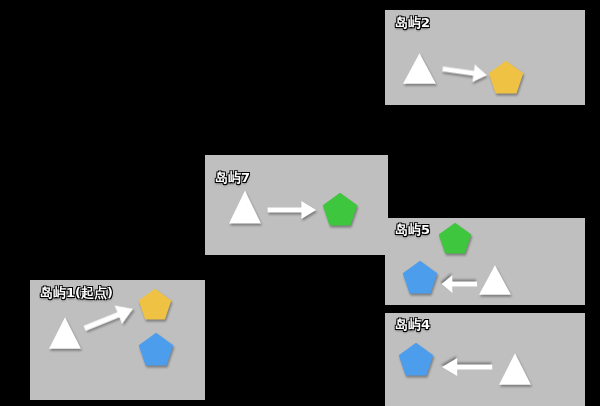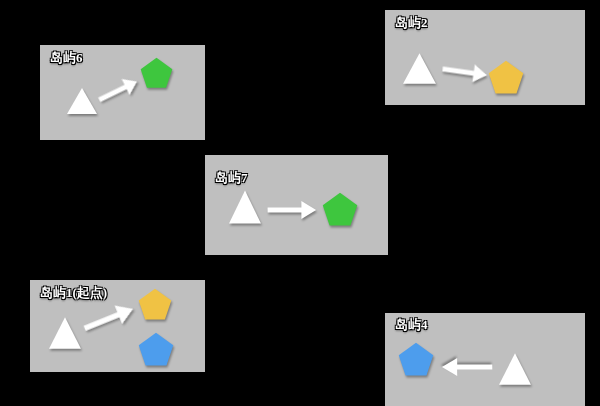--- a/index.html
+++ b/index.html
@@ -1,51 +1,38 @@
 <!DOCTYPE html>
 <html style="--color-background: #000000; --color-panel: #bfbfbf; --color-green: #3ec63e; --color-yellow: #f0c244; --color-blue: #4d9ded; --color-white: #ffffff;"><head>
 <meta charset="utf-8">
 <style>
   html,body{margin:0;padding:0;background:#000;}
   .canvas{
     position:relative;width:600px;height:406px;overflow:hidden;
     background:var(--color-background,#000);
     font-family:"DejaVu Sans","Liberation Sans",sans-serif;
   }
-  .island{position:absolute;background:var(--color-panel,#bfbfbf);font-family:Liberation Serif, serif;}
+  .island{position:absolute;background:var(--color-panel,#bfbfbf);}
   .label{
     position:absolute;font-size:13px;font-weight:bold;line-height:1.1;
     color:var(--color-white,#fff);white-space:nowrap;
     text-shadow:-1px -1px 0 #000,1px -1px 0 #000,-1px 1px 0 #000,1px 1px 0 #000,0 2px 2px rgba(0,0,0,.45);
   }
   .shape{position:absolute;filter:drop-shadow(1px 2px 1px rgba(0,0,0,0.35));}
   .fill-green{fill:var(--color-green,#3ec63e);}
   .fill-yellow{fill:var(--color-yellow,#f0c244);}
   .fill-blue{fill:var(--color-blue,#4d9ded);}
   .fill-white{fill:var(--color-white,#fff);}
   .stroke-white{stroke:var(--color-white,#fff);}
 </style>
 </head>
 <body>
 
 <div class="canvas">
 
-  <div class="island" style="left:40px;top:45px;width:165px;height:95px">
-    <span class="label" style="left:10px;top:6px">岛屿6</span>
-    <svg class="shape" viewBox="0 0 100 100" style="left:100px;top:12px;width:33px;height:33px">
-        <polygon class="fill-green" points="50,2 98,37 79,93 21,93 2,37"></polygon>
-      </svg>
-    <svg class="shape" viewBox="0 0 100 100" preserveAspectRatio="none" style="left:26px;top:42px;width:32px;height:28px">
-        <polygon class="fill-white" points="50,4 97,96 3,96"></polygon>
-      </svg>
-    <svg class="shape" viewBox="0 0 60 20" preserveAspectRatio="none" style="left:55px;top:36px;width:45px;height:20px;transform:rotate(-26deg)">
-        <line class="stroke-white" x1="3" y1="10" x2="44" y2="10" stroke-width="5"></line>
-        <polygon class="fill-white" points="42,1 59,10 42,19"></polygon>
-      </svg>
-  </div>
 
   <div class="island" style="left:385px;top:10px;width:200px;height:95px">
     <span class="label" style="left:10px;top:6px">岛屿2</span>
     <svg class="shape" viewBox="0 0 100 100" preserveAspectRatio="none" style="left:17px;top:42px;width:35px;height:33px">
         <polygon class="fill-white" points="50,4 97,96 3,96"></polygon>
       </svg>
     <svg class="shape" viewBox="0 0 100 100" style="left:103px;top:50px;width:36px;height:36px">
         <polygon class="fill-yellow" points="50,2 98,37 79,93 21,93 2,37"></polygon>
       </svg>
     <svg class="shape" viewBox="0 0 60 20" preserveAspectRatio="none" style="left:55px;top:52px;width:48px;height:20px;transform:rotate(8deg)">
@@ -62,22 +49,38 @@
       </svg>
     <svg class="shape" viewBox="0 0 100 100" style="left:117px;top:37px;width:36px;height:36px">
         <polygon class="fill-green" points="50,2 98,37 79,93 21,93 2,37"></polygon>
       </svg>
     <svg class="shape" viewBox="0 0 60 20" preserveAspectRatio="none" style="left:60px;top:45px;width:52px;height:20px">
         <line class="stroke-white" x1="3" y1="10" x2="44" y2="10" stroke-width="5"></line>
         <polygon class="fill-white" points="42,1 59,10 42,19"></polygon>
       </svg>
   </div>
 
+  <div class="island" style="left:385px;top:218px;width:200px;height:87px">
+    <span class="label" style="left:10px;top:5px">岛屿5</span>
+    <svg class="shape" viewBox="0 0 100 100" style="left:53px;top:4px;width:34px;height:34px">
+        <polygon class="fill-green" points="50,2 98,37 79,93 21,93 2,37"></polygon>
+      </svg>
+    <svg class="shape" viewBox="0 0 100 100" style="left:17px;top:42px;width:36px;height:36px">
+        <polygon class="fill-blue" points="50,2 98,37 79,93 21,93 2,37"></polygon>
+      </svg>
+    <svg class="shape" viewBox="0 0 100 100" preserveAspectRatio="none" style="left:93px;top:46px;width:34px;height:32px">
+        <polygon class="fill-white" points="50,4 97,96 3,96"></polygon>
+      </svg>
+    <svg class="shape" viewBox="0 0 60 20" preserveAspectRatio="none" style="left:56px;top:56px;width:38px;height:20px;transform:rotate(180deg)">
+        <line class="stroke-white" x1="3" y1="10" x2="44" y2="10" stroke-width="5"></line>
+        <polygon class="fill-white" points="42,1 59,10 42,19"></polygon>
+      </svg>
+  </div>
 
-  <div class="island" style="left:30px;top:280px;width:175px;height:92px">
+  <div class="island" style="left:30px;top:280px;width:175px;height:120px">
     <span class="label" style="left:10px;top:6px">岛屿1(起点)</span>
     <svg class="shape" viewBox="0 0 100 100" style="left:108px;top:8px;width:34px;height:34px">
         <polygon class="fill-yellow" points="50,2 98,37 79,93 21,93 2,37"></polygon>
       </svg>
     <svg class="shape" viewBox="0 0 100 100" style="left:108px;top:52px;width:36px;height:36px">
         <polygon class="fill-blue" points="50,2 98,37 79,93 21,93 2,37"></polygon>
       </svg>
     <svg class="shape" viewBox="0 0 100 100" preserveAspectRatio="none" style="left:18px;top:36px;width:34px;height:34px">
         <polygon class="fill-white" points="50,4 97,96 3,96"></polygon>
       </svg>

